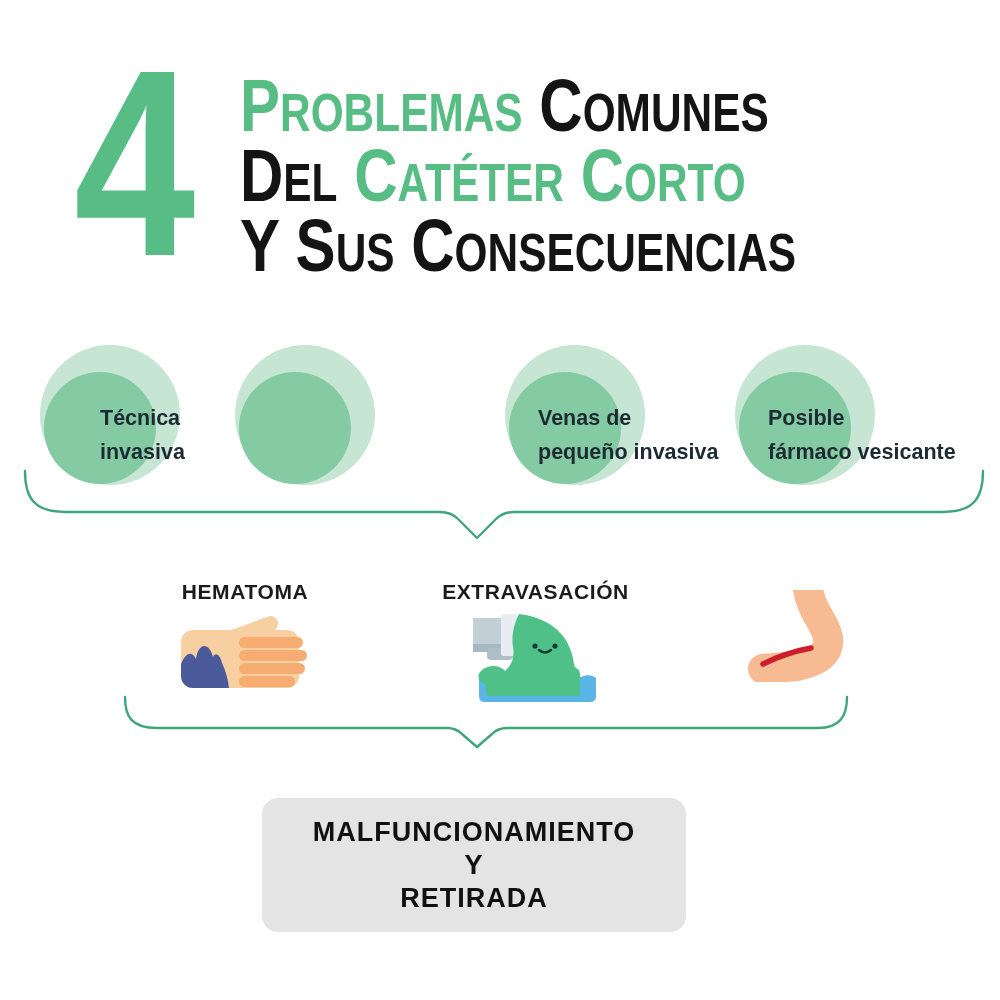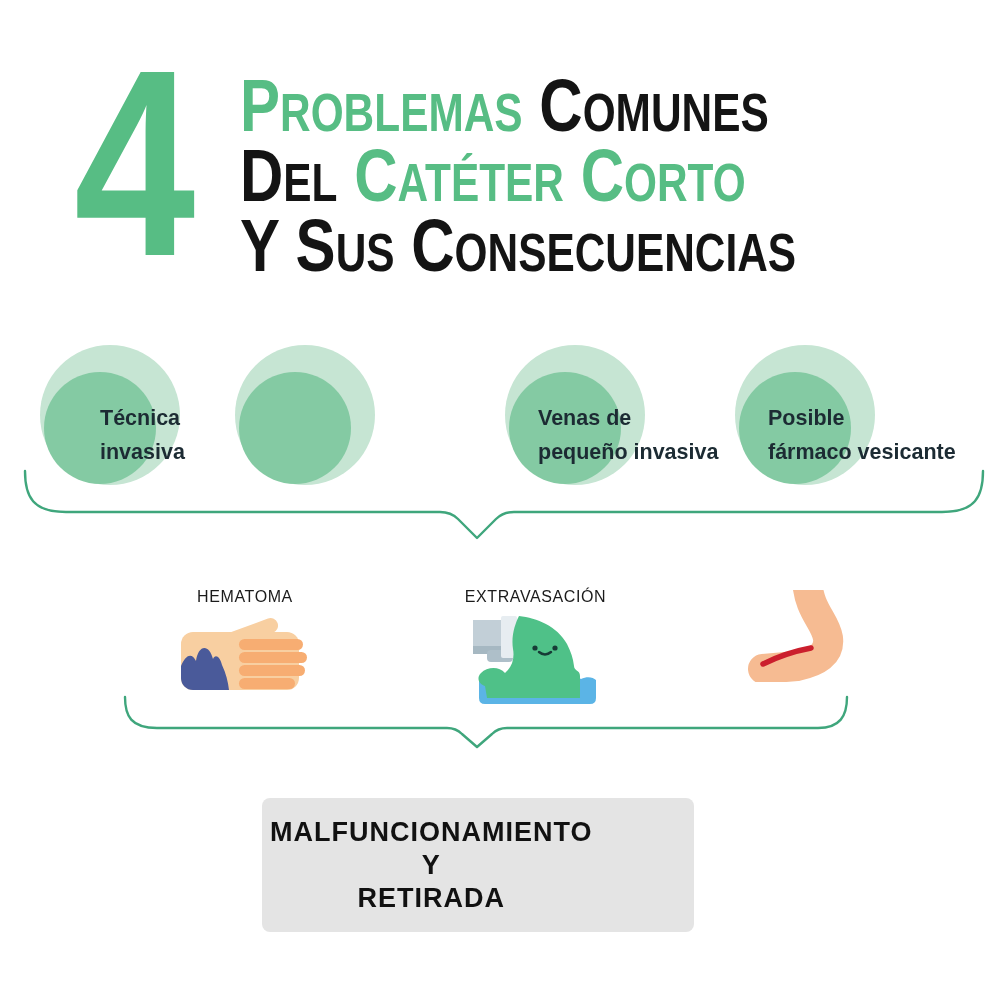--- a/index.html
+++ b/index.html
@@ -30,28 +30,28 @@
   .problem-label{
     position:absolute;top:389px;
     font-size:21.5px;font-weight:bold;line-height:34px;
     color:#1c2b33;white-space:pre-line;margin-top:12px;
   }
   
   .braces{position:absolute;left:0;top:0;width:1000px;height:1000px;pointer-events:none;}
   
   .consequence{position:absolute;top:580px;text-align:center;}
   .consequence-label{
-    font-size:16px;font-weight:normal;letter-spacing:0.6px;color:#1b1b1b;margin-top:8px;
+    font-size:21px;font-weight:bold;letter-spacing:0.6px;color:#1b1b1b;
   }
   .consequence-icon{margin-top:10px;display:flex;justify-content:center;}
   
   .outcome-box{
     position:absolute;left:262px;top:798px;width:424px;height:134px;
-    background:#e4e4e4;border-radius:8px;
-    display:flex;align-items:center;justify-content:flex-start;padding-left:8px;
+    background:#e4e4e4;border-radius:16px;
+    display:flex;align-items:center;justify-content:center;
   }
   .outcome-text{
     font-size:27px;font-weight:bold;line-height:33px;letter-spacing:1px;
     text-align:center;color:#111111;white-space:pre-line;
   }
 </style>
 </head>
 <body>
 
 <div class="canvas">

